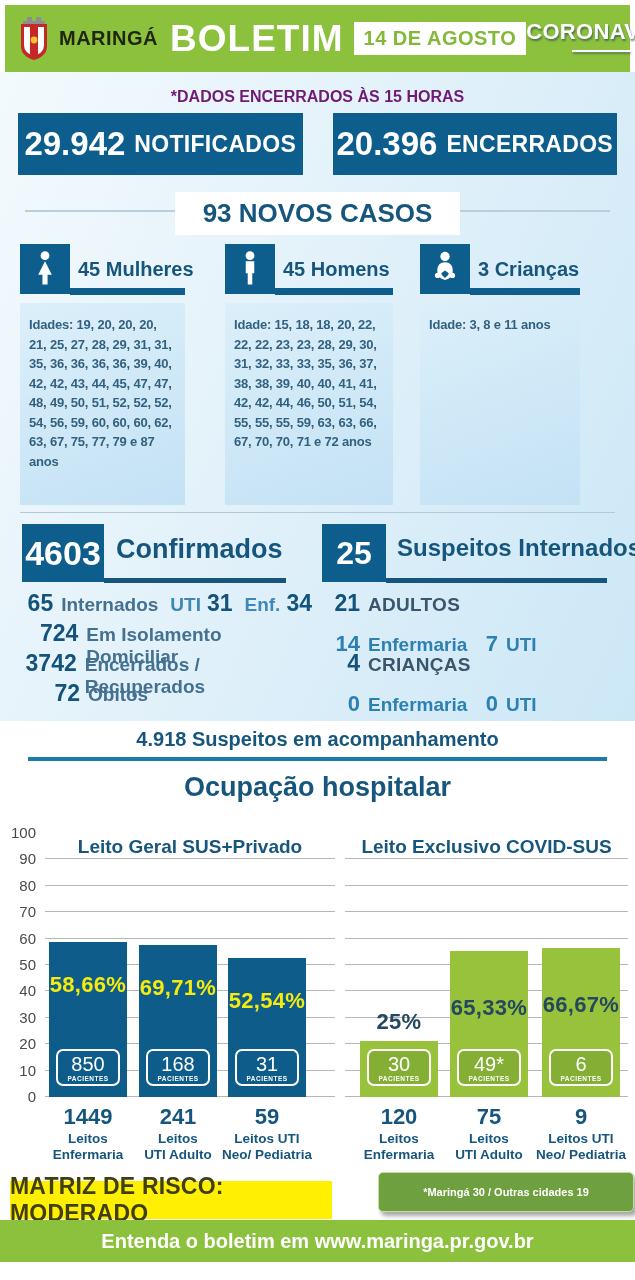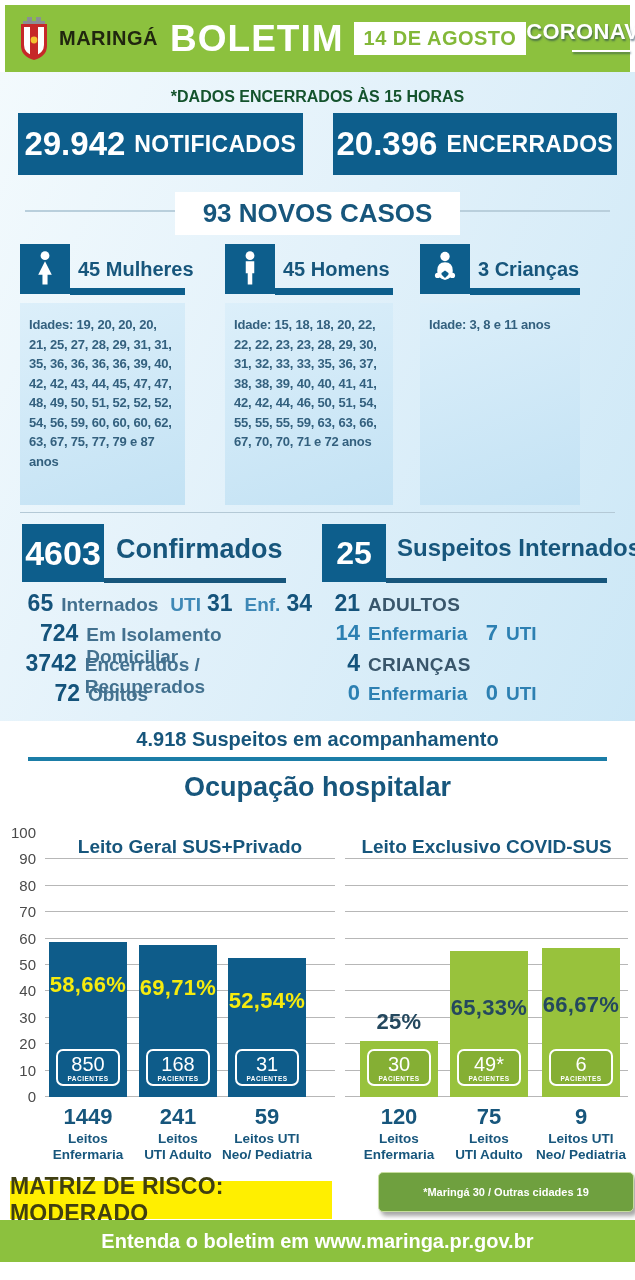--- a/index.html
+++ b/index.html
@@ -17,21 +17,21 @@
   .brand-main{font-size:22px;font-weight:bold;color:#ffffff;letter-spacing:.3px;
               text-shadow:1px 2px 2px rgba(20,50,75,.55);}
   .brand-sub-row{display:flex;align-items:center;justify-content:flex-end;margin-top:2px;}
   .brand-line{display:inline-block;width:58px;height:2px;background:#ffffff;margin-right:5px;
               box-shadow:1px 2px 2px rgba(20,50,75,.45);}
   .brand-sub{font-size:11px;font-weight:bold;color:#ffffff;text-shadow:1px 1px 1px rgba(20,50,75,.5);}
   
   .upper-bg{position:absolute;top:72px;left:0;right:0;height:685px;
             background:linear-gradient(115deg,#f3fafd 0%,#e2f1fa 45%,#cbe7f6 100%);}
   .notice{position:absolute;top:88px;left:0;right:0;text-align:center;
-          font-size:16px;font-weight:bold;color:#14532d;}
+          font-size:16px;font-weight:bold;color:#701a75;}
   .statboxes{position:absolute;top:113px;left:18px;right:18px;display:flex;gap:30px;}
   .statbox{flex:1;height:62px;background:#0d5e8c;color:#fff;display:flex;
            align-items:center;justify-content:center;gap:9px;}
   .stat-value{font-size:33px;font-weight:bold;}
   .stat-label{font-size:23px;font-weight:bold;letter-spacing:.3px;}
   
   .newcases{position:absolute;top:192px;left:0;right:0;height:38px;text-align:center;}
   .newcases .line{position:absolute;top:18px;left:25px;right:25px;height:2px;background:#b9cfdc;}
   .newcases .box{position:relative;display:inline-block;background:#ffffff;
                  padding:6px 28px;font-size:26px;font-weight:bold;color:#17567c;}
@@ -62,21 +62,21 @@
   .c-rows{position:absolute;top:590px;left:22px;width:290px;}
   .c-row{display:flex;align-items:baseline;height:30px;}
   .c-num{width:58px;text-align:right;font-size:23px;font-weight:bold;color:#14537b;}
   .c-lbl{margin-left:8px;font-size:19px;font-weight:bold;color:#43718f;}
   .c-sub{margin-left:12px;font-size:19px;font-weight:bold;color:#3e88b6;}
   .c-big{margin-left:6px;font-size:23px;font-weight:bold;color:#14537b;}
   .s-rows{position:absolute;top:590px;left:322px;width:295px;}
   .s-row{display:flex;align-items:baseline;height:30px;}
   .s-num{width:38px;text-align:right;font-size:23px;font-weight:bold;color:#14537b;}
   .s-cat{margin-left:8px;font-size:19px;font-weight:bold;color:#39566b;letter-spacing:.3px;}
-  .s-num2{width:38px;text-align:right;font-size:22px;font-weight:bold;color:#2d80b2;}
+  .s-num2{width:38px;text-align:right;font-size:22px;font-weight:bold;color:#2d80b2;margin-top:11px;}
   .s-lbl{margin-left:8px;width:100px;font-size:19px;font-weight:bold;color:#2d80b2;}
   .s-num3{width:30px;text-align:right;font-size:22px;font-weight:bold;color:#2d80b2;}
   
   .monitoring{position:absolute;top:721px;left:0;right:0;height:37px;background:#ffffff;
               display:flex;align-items:center;justify-content:center;
               font-size:20px;font-weight:bold;color:#17567c;}
   .rule{position:absolute;top:757px;left:28px;right:28px;height:4px;background:#1b7da7;}
   .chart-title{position:absolute;top:772px;left:0;right:0;text-align:center;
                font-size:27px;font-weight:bold;color:#17567c;}
   

